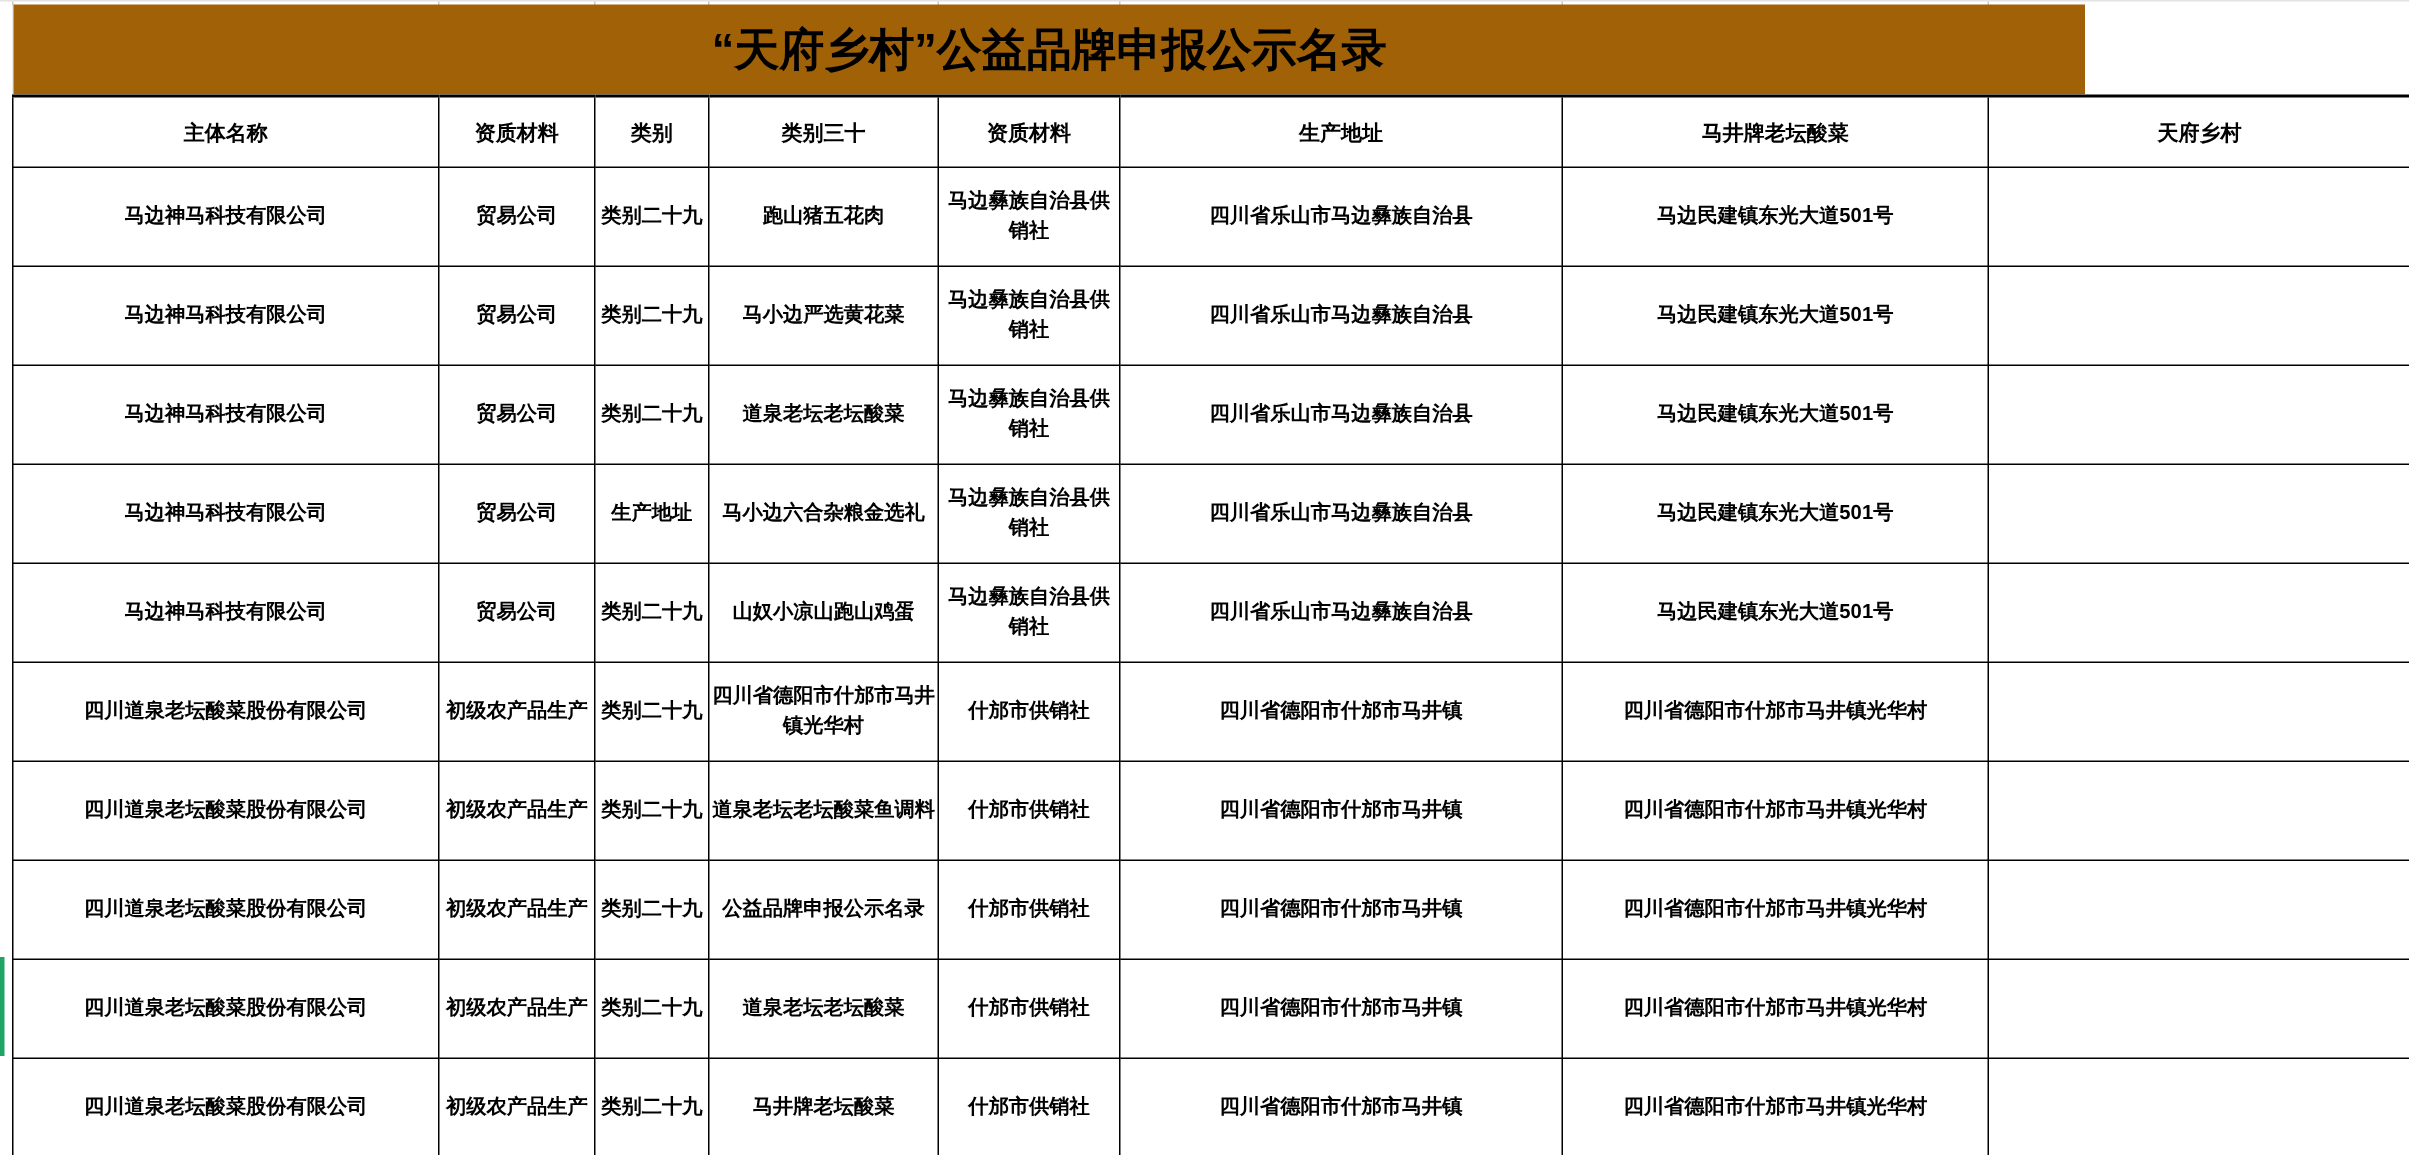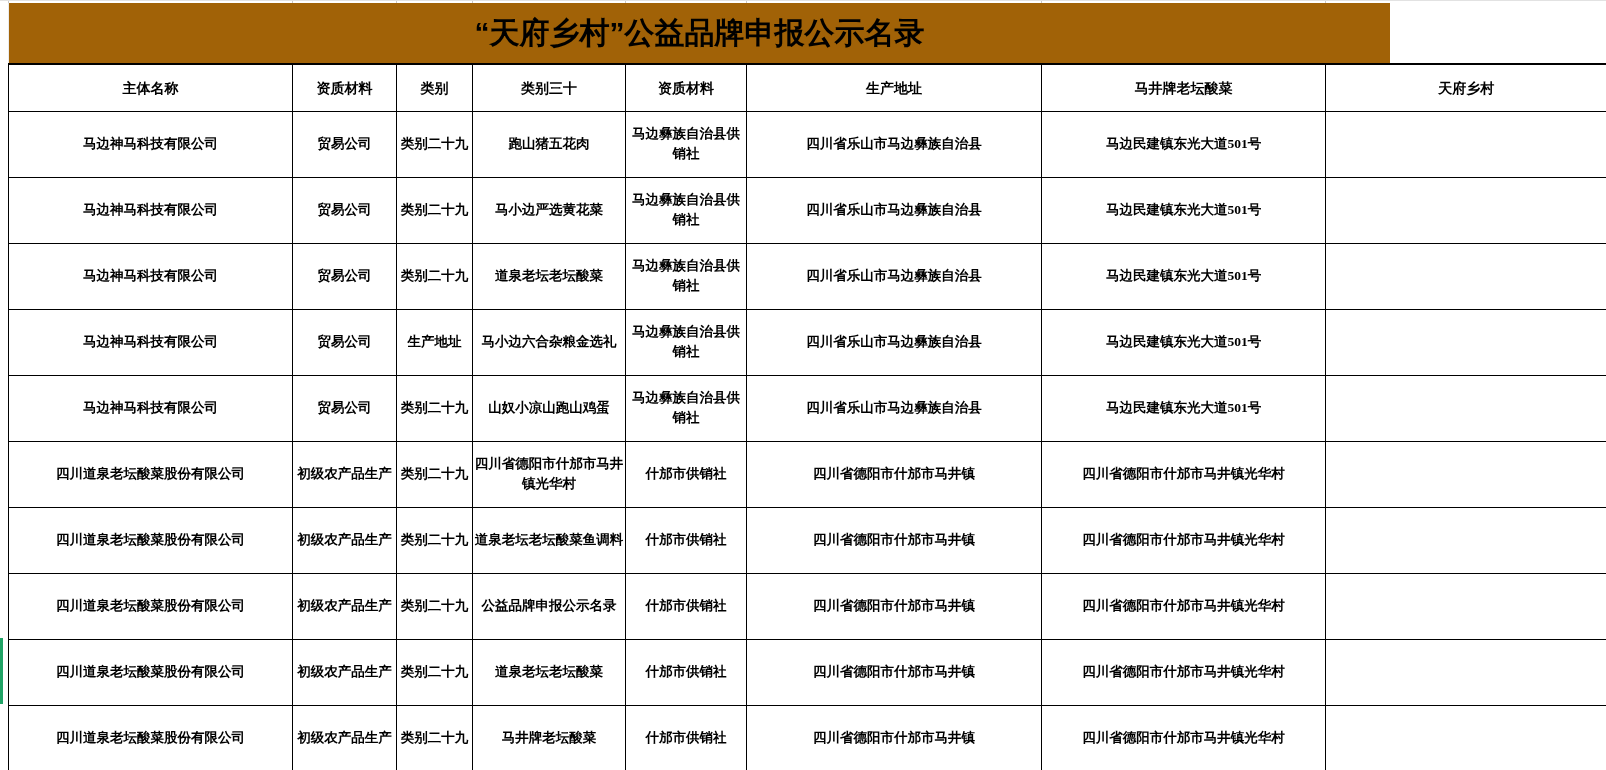--- a/index.html
+++ b/index.html
@@ -34,21 +34,21 @@
     border-collapse: collapse; table-layout: fixed; background: #ffffff;
   }
   .listing th, .listing td {
     border: 1.5px solid #000000;
     text-align: center; vertical-align: middle;
     font-weight: 700; word-break: break-all; overflow: hidden;
     padding: 0 1px; line-height: 20px;
   }
   .listing thead tr { height: 47px; }
   .listing thead th { font-size: 14px; border-top-width: 2px; }
-  .listing tbody tr { height: 66px; font-family: Liberation Serif, serif; }
+  .listing tbody tr { height: 66px; }
   .listing tbody td { font-size: 13.5px; }
   .listing th:last-child, .listing td:last-child { border-right: none; }
 
   
   .selection-bar {
     position: absolute; left: 0; width: 3px; z-index: 3;
   }
 </style>
 </head>
 <body>

